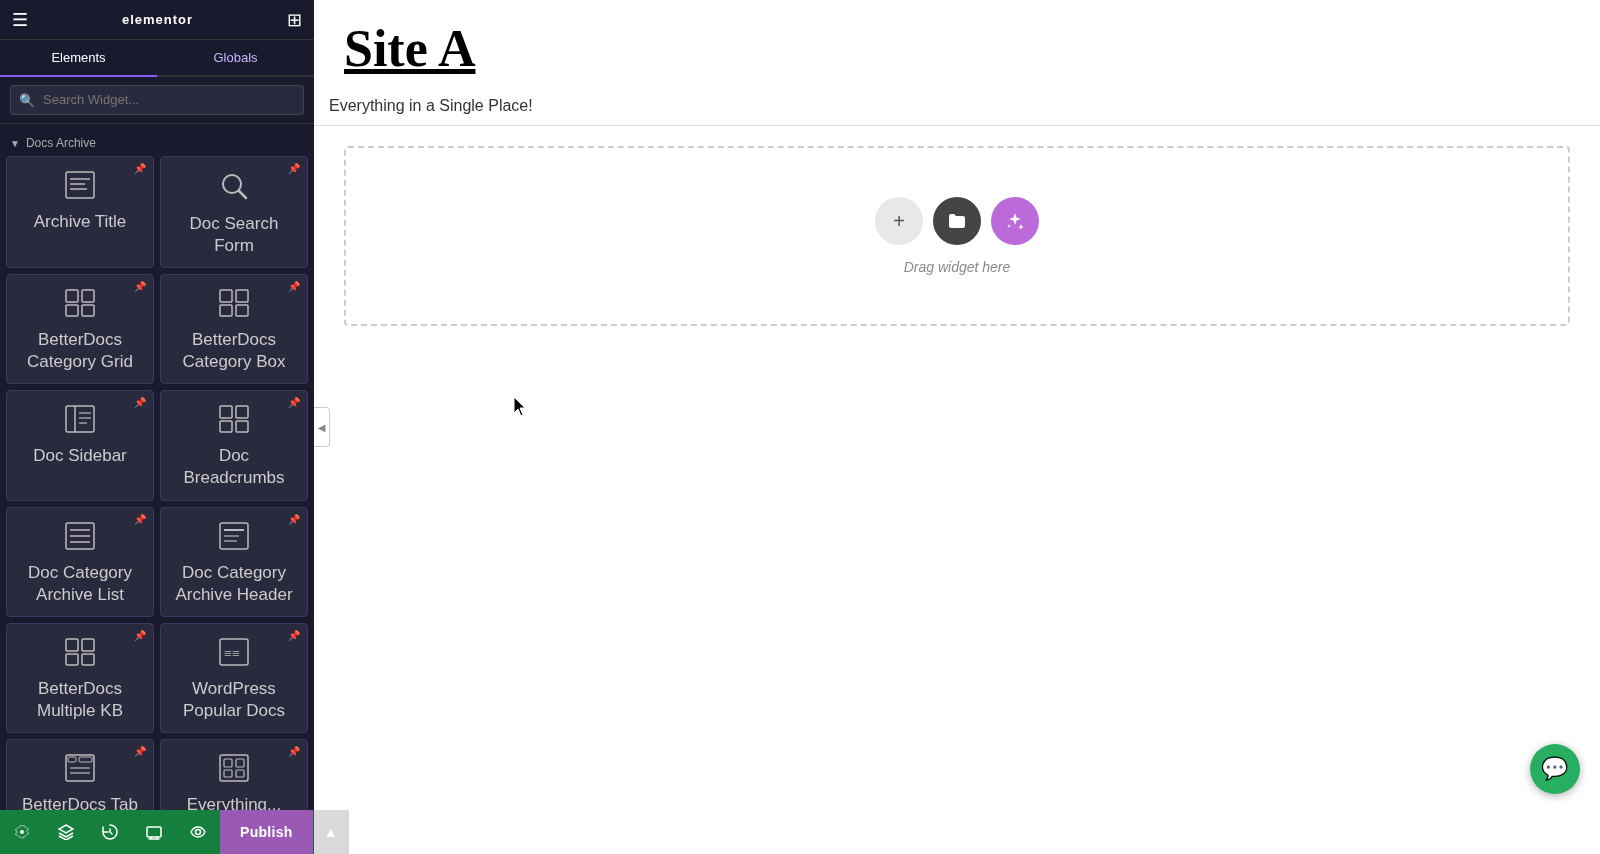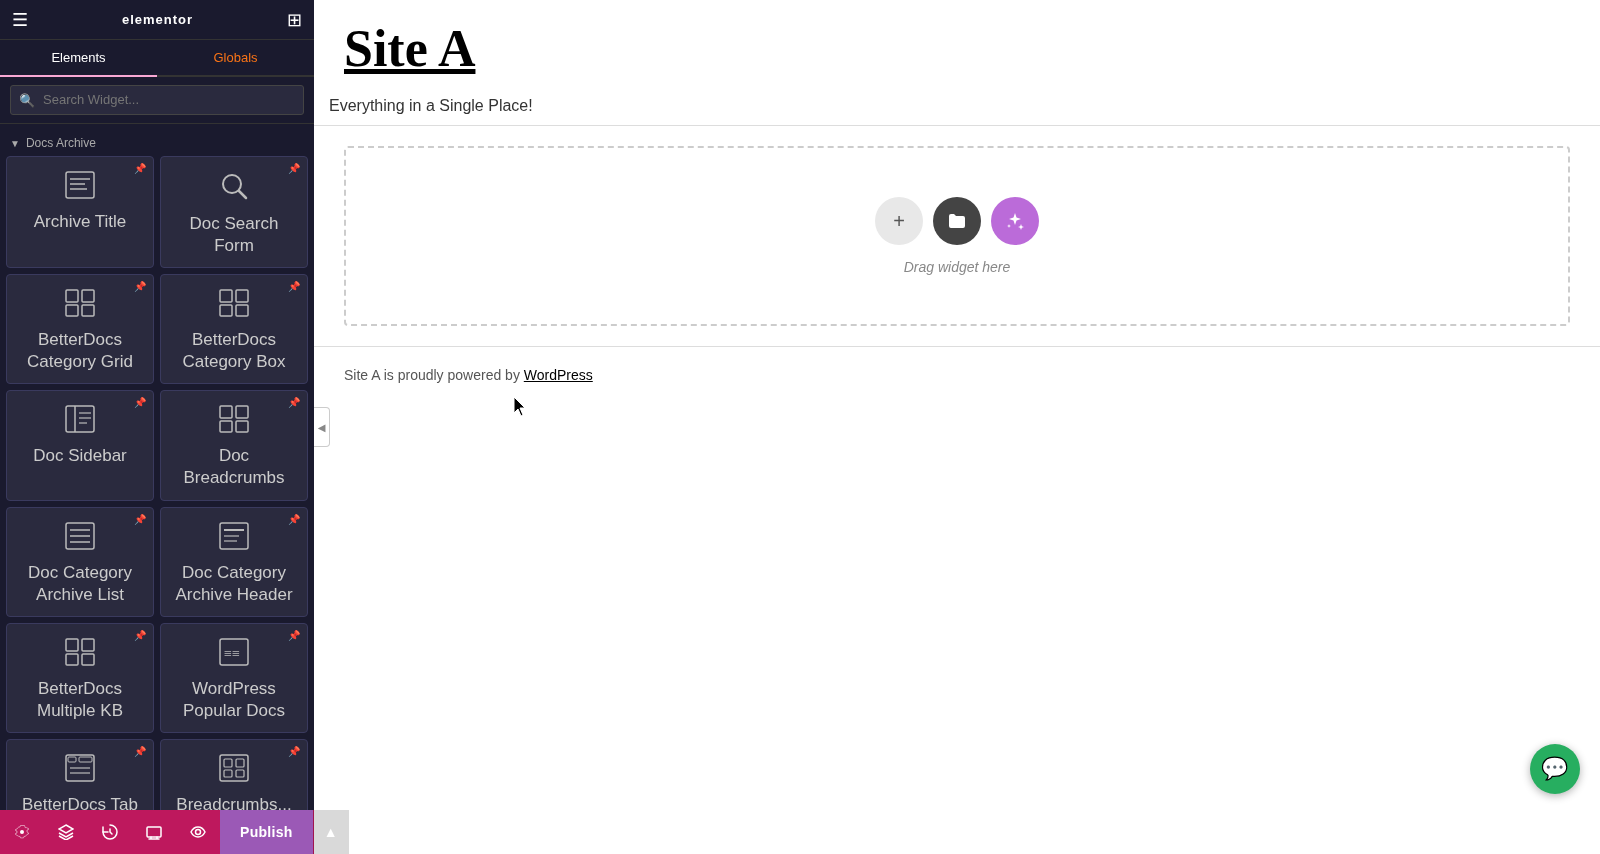--- a/index.html
+++ b/index.html
@@ -35,28 +35,28 @@
     #sidebar-tabs {
       display: flex;
       border-bottom: 2px solid #333;
     }
 
     .sidebar-tab {
       flex: 1;
       text-align: center;
       padding: 10px 0;
       font-size: 13px;
-      color: #f97316;
+      color: #c4b5fd;
       cursor: pointer;
       border-bottom: 2px solid transparent;
       margin-bottom: -2px;
     }
     .sidebar-tab.active {
       color: #fff;
-      border-bottom: 2px solid #f9a8d4;
+      border-bottom: 2px solid #8b5cf6;
     }
 
     #search-widget {
       padding: 8px 10px;
       border-bottom: 1px solid #333;
     }
     #search-widget input {
       width: 100%;
       padding: 6px 12px 7px 32px;
       background: #2a2a3e;
@@ -133,21 +133,21 @@
 
     .widget-card .w-label {
       font-size: 17px;
       color: #ccc;
       text-align: center;
       line-height: 1.3;
     }
 
     
     #bottom-bar {
-      background: #be185d;
+      background: #15803d;
       display: flex;
       align-items: center;
       justify-content: space-between;
       padding: 0 0 0 0;
       height: 44px;
       flex-shrink: 0;
     }
 
     .bottom-icons {
       display: flex;
@@ -492,21 +492,21 @@
         <span class="pin-icon">📌</span>
         <span class="w-icon">
           <svg width="30" height="28" viewBox="0 0 30 28" fill="none">
             <rect x="1" y="1" width="28" height="26" rx="2" stroke="#bbb" stroke-width="1.5" fill="none"></rect>
             <rect x="5" y="5" width="8" height="8" rx="1" stroke="#bbb" stroke-width="1.2" fill="none"></rect>
             <rect x="17" y="5" width="8" height="8" rx="1" stroke="#bbb" stroke-width="1.2" fill="none"></rect>
             <rect x="5" y="16" width="8" height="7" rx="1" stroke="#bbb" stroke-width="1.2" fill="none"></rect>
             <rect x="17" y="16" width="8" height="7" rx="1" stroke="#bbb" stroke-width="1.2" fill="none"></rect>
           </svg>
         </span>
-        <span class="w-label">Breadcrumbs...</span>
+        <span class="w-label">Everything...</span>
       </div>
 
     </div>
   </div>
 
   <div id="bottom-bar">
     <div class="bottom-icons">
       <button class="bottom-icon-btn" title="Settings">
         <svg width="16" height="16" viewBox="0 0 16 16" fill="white">
           <path d="M8 10a2 2 0 100-4 2 2 0 000 4z"></path>
@@ -571,23 +571,20 @@
           <svg width="20" height="20" viewBox="0 0 20 20" fill="white">
             <path d="M10 2l1.5 4.5L16 8l-4.5 1.5L10 14l-1.5-4.5L4 8l4.5-1.5L10 2z"></path>
             <path d="M16 13l.8 2.2L19 16l-2.2.8L16 19l-.8-2.2L13 16l2.2-.8L16 13z"></path>
             <path d="M4 13l.5 1.5L6 15l-1.5.5L4 17l-.5-1.5L2 15l1.5-.5L4 13z"></path>
           </svg>
         </button>
       </div>
       <div id="drag-label">Drag widget here</div>
     </div>
 
-    <div id="site-footer">
-      <span>Site A is proudly powered by </span><a href="#">WordPress</a>
-    </div>
 
   </div>
 </div>
 
 <div id="chat-bubble">💬</div>
 
 <div style="position:fixed;left:514px;top:397px;width:10px;height:16px;pointer-events:none;z-index:9999;">
   <svg width="14" height="20" viewBox="0 0 14 20">
     <path d="M0 0L0 16L4 12L7 19L9 18L6 11L11 11Z" fill="black" stroke="white" stroke-width="1"></path>
   </svg>

